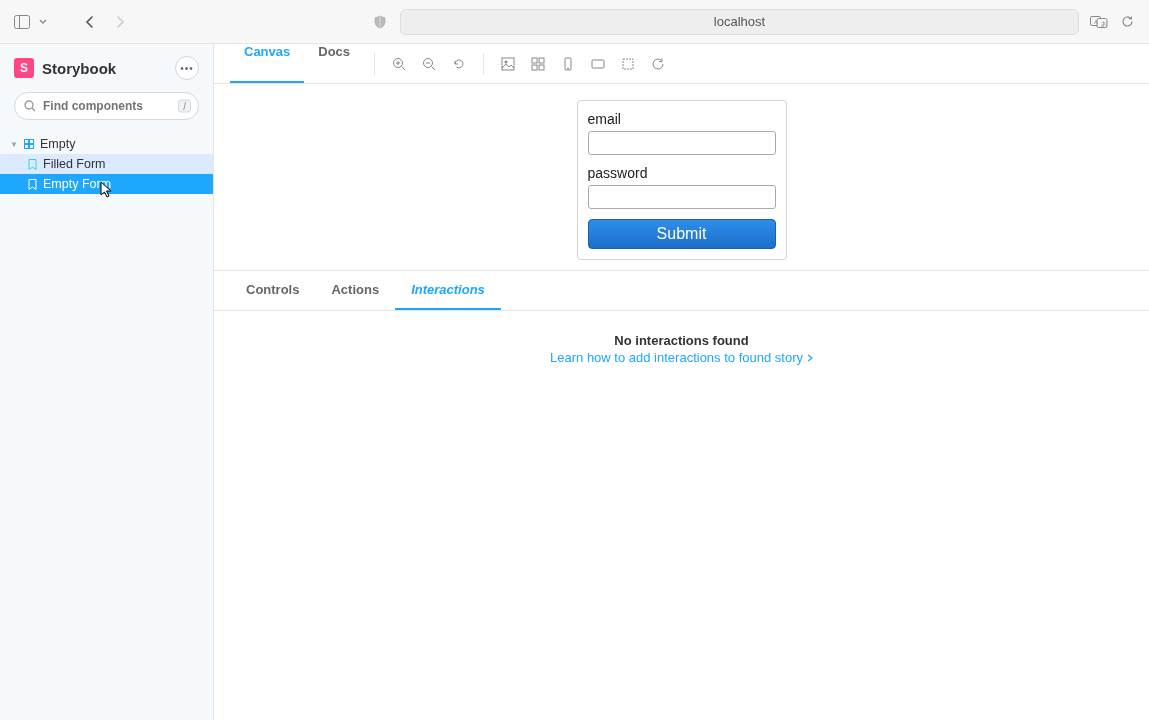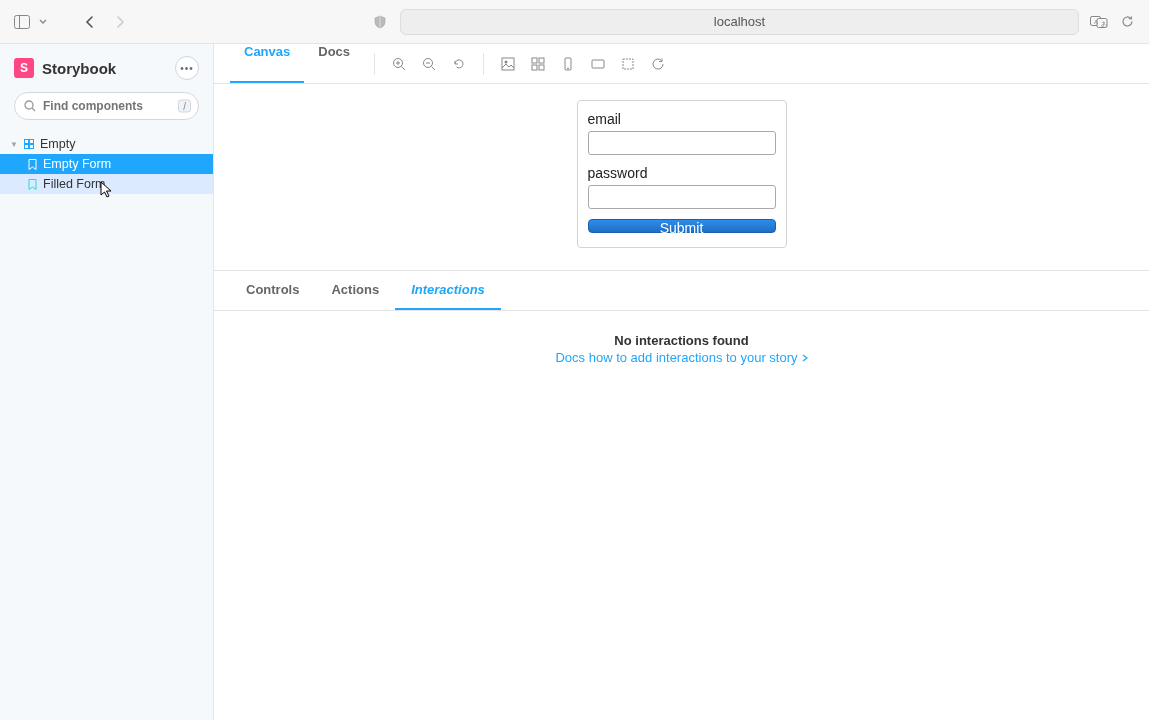--- a/index.html
+++ b/index.html
@@ -47,21 +47,21 @@
 .tabs { display:flex; align-items:center; height:100%; }
 .tab { padding: 0 14px; height:100%; display:flex; align-items:flex-start; font-size:13px; color:#666; cursor:pointer; font-weight:600; border-bottom: 2px solid transparent; }
 .tab.active { color:#1ea7fd; border-bottom-color:#1ea7fd; }
 .tool-sep { width:1px; height:22px; background:#e5e5e5; margin: 0 8px; }
 .tool-btn { width:28px; height:28px; display:flex; align-items:center; justify-content:center; color:#777; cursor:pointer; }
 
 .canvas-area { flex:1; display:flex; align-items:flex-start; justify-content:center; padding-top: 16px; overflow:auto; }
 .form-card { border:1px solid #d3d3d3; border-radius:4px; padding: 10px 10px 10px 10px; width: 210px; background:#fff; }
 .form-label { font-size: 14px; color:#222; margin-bottom: 4px; }
 .form-input { width:100%; height:24px; border:1px solid #aaa; border-radius:3px; margin-bottom: 10px; padding: 0 6px; font-size:13px; }
-.submit { width:100%; height:14px; background:#1c78d6; background: linear-gradient(#2f8dea, #1c6fc7); border:1px solid #1761ae; color:#fff; border-radius:4px; font-size:14px; cursor:pointer; }
+.submit { width:100%; height:30px; background:#1c78d6; background: linear-gradient(#2f8dea, #1c6fc7); border:1px solid #1761ae; color:#fff; border-radius:4px; font-size:16px; cursor:pointer; }
 
 .addons { height: 450px; border-top:1px solid #e5e5e5; display:flex; flex-direction:column; }
 .addon-tabs { display:flex; align-items:center; height:40px; padding: 0 16px; border-bottom:1px solid #e5e5e5; }
 .addon-tab { padding: 0 16px; height:100%; display:flex; align-items:center; font-size:13px; color:#666; font-weight:600; cursor:pointer; border-bottom:2px solid transparent; }
 .addon-tab.active { color:#1ea7fd; border-bottom-color:#1ea7fd;font-style:italic; }
 .addon-body { flex:1; display:flex; flex-direction:column; align-items:center; padding-top: 22px; font-size:13px; }
 .addon-msg { color:#333; font-weight:600; margin-bottom:2px; }
 .addon-link { color:#1ea7fd; cursor:pointer; display:flex; align-items:center; gap:4px; }
 
 .cursor { position: absolute; left: 100px; top: 181px; pointer-events:none; }
@@ -154,36 +154,36 @@
         <span class="tree-icon">
           <svg width="10" height="10" viewBox="0 0 10 10">
               <rect x="0.5" y="0.5" width="4" height="4" fill="none" stroke="#1ea7fd"></rect>
               <rect x="5.5" y="0.5" width="4" height="4" fill="none" stroke="#1ea7fd"></rect>
               <rect x="0.5" y="5.5" width="4" height="4" fill="none" stroke="#1ea7fd"></rect>
               <rect x="5.5" y="5.5" width="4" height="4" fill="none" stroke="#1ea7fd"></rect>
             </svg>
         </span>
         <span>Empty</span>
       </div>
+      <div class="tree-row story hovered">
+        <span class="tree-icon">
+          <svg width="9" height="11" viewBox="0 0 9 11">
+              <path d="M1 0.5 H8 V10.5 L4.5 8 L1 10.5 Z" fill="none" stroke="#37d5d3"></path>
+            </svg>
+        </span>
+        <span>Filled Form</span>
+      </div>
       <div class="tree-row story selected">
         <span class="tree-icon">
           <svg width="9" height="11" viewBox="0 0 9 11">
               <path d="M1 0.5 H8 V10.5 L4.5 8 L1 10.5 Z" fill="none" stroke="currentColor"></path>
             </svg>
         </span>
         <span>Empty Form</span>
       </div>
-      <div class="tree-row story hovered">
-        <span class="tree-icon">
-          <svg width="9" height="11" viewBox="0 0 9 11">
-              <path d="M1 0.5 H8 V10.5 L4.5 8 L1 10.5 Z" fill="none" stroke="#37d5d3"></path>
-            </svg>
-        </span>
-        <span>Filled Form</span>
-      </div>
     </div>
   </div>
 
   <div class="main">
     <div class="toolbar">
       <div class="tabs">
         <div class="tab active">
             <span>Canvas</span>
           </div>
         <div class="tab">
@@ -270,21 +270,21 @@
         <div class="addon-tab">
             <span>Actions</span>
           </div>
         <div class="addon-tab active">
             <span>Interactions</span>
           </div>
       </div>
       <div class="addon-body">
         <div class="addon-msg">No interactions found</div>
         <div class="addon-link">
-          <span>Docs how to add interactions to your story</span>
+          <span>Learn how to add interactions to found story</span>
           <span>
               <svg width="6" height="8" viewBox="0 0 6 8">
                 <path d="M1 1 L5 4 L1 7" fill="none" stroke="#1ea7fd" stroke-width="1.3"></path>
               </svg>
             </span>
         </div>
       </div>
     </div>
   </div>
 </div>

